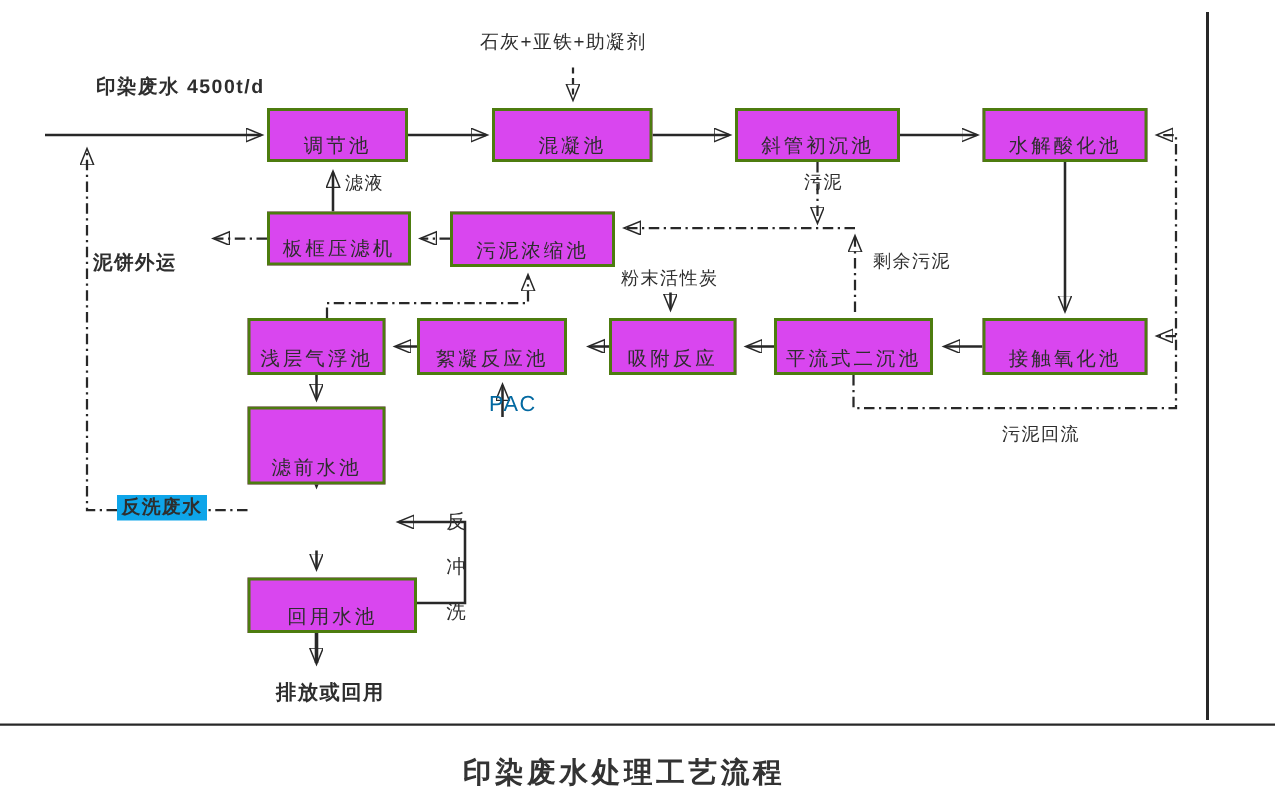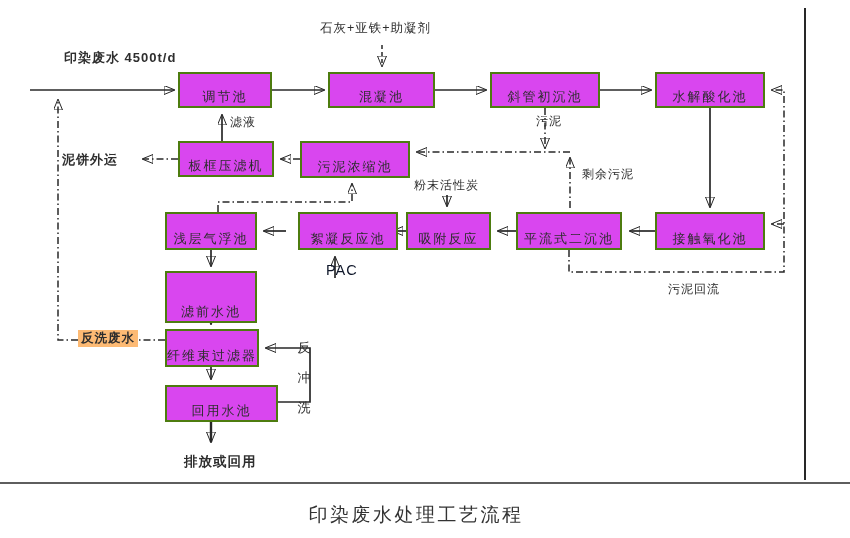--- a/index.html
+++ b/index.html
@@ -9,26 +9,26 @@
   }
   svg.edges{position:absolute;left:0;top:0;width:850px;height:538px;}
   svg.edges path{fill:none;stroke:#282828;}
   .node{
     position:absolute;box-sizing:border-box;border:2px solid #4d7c0f;background:#d946ef;
     display:flex;align-items:flex-end;justify-content:center;
     font-size:13px;letter-spacing:2px;color:#2e2e2e;z-index:2;
   }
   .lbl{position:absolute;font-size:12.5px;color:#2e2e2e;white-space:nowrap;z-index:3;letter-spacing:1px;}
   .bold{font-weight:bold;letter-spacing:1px;}
-  .onl{background:#fdba74;padding:0 3px;}
+  .onl{background:#0ea5e9;padding:0 3px;}
   .vert{width:16px;white-space:normal;word-break:break-all;line-height:30px;text-align:center;letter-spacing:0;}
-  .pac{font-size:14.5px;letter-spacing:1px;color:#0f172a;}
+  .pac{font-size:14.5px;letter-spacing:1px;color:#0369a1;}
   .caption{
     position:absolute;left:0;top:502px;width:832px;text-align:center;
-    font-size:19px;letter-spacing:2.5px;color:#333;z-index:3;
+    font-size:19px;letter-spacing:2.5px;color:#333;z-index:3;font-weight:bold;
   }
 </style>
 </head>
 <body>
 
 <div class="stage">
 
   <svg class="edges" viewBox="0 0 850 538">
     <defs>
       <marker id="arr" markerWidth="13" markerHeight="11" refX="10" refY="4.5" orient="auto" markerUnits="userSpaceOnUse">
@@ -89,47 +89,44 @@
   <div class="node" style="left:178px;top:141px;width:96px;height:36px">
       <span>板框压滤机</span>
     </div>
   <div class="node" style="left:165px;top:212px;width:92px;height:38px">
       <span>浅层气浮池</span>
     </div>
 
   <div class="node" style="left:300px;top:141px;width:110px;height:37px">
       <span>污泥浓缩池</span>
     </div>
-  <div class="node" style="left:298px;top:212px;width:100px;height:38px">
+  <div class="node" style="left:278px;top:212px;width:100px;height:38px">
       <span>絮凝反应池</span>
     </div>
   <div class="node" style="left:516px;top:212px;width:106px;height:38px">
       <span>平流式二沉池</span>
     </div>
   <div class="node" style="left:406px;top:212px;width:85px;height:38px">
       <span>吸附反应</span>
     </div>
   <div class="node" style="left:655px;top:212px;width:110px;height:38px">
       <span>接触氧化池</span>
     </div>
 
   <div class="node" style="left:165px;top:271px;width:92px;height:52px">
       <span>滤前水池</span>
     </div>
-  <div class="node" style="left:165px;top:329px;width:94px;height:38px">
-      <span>纤维束过滤器</span>
-    </div>
   <div class="node" style="left:165px;top:385px;width:113px;height:37px">
       <span>回用水池</span>
     </div>
 
   <div class="lbl bold" style="left:64px;top:49px;font-size:13px">印染废水 4500t/d</div>
   <div class="lbl" style="left:320px;top:20px">石灰+亚铁+助凝剂</div>
   <div class="lbl" style="left:230px;top:114px;font-size:12px">滤液</div>
-  <div class="lbl bold" style="left:62px;top:151px;font-size:13px">泥饼外运</div>
+  <div class="lbl bold" style="left:62px;top:166px;font-size:13px">泥饼外运</div>
   <div class="lbl" style="left:536px;top:113px;font-size:12px">污泥</div>
   <div class="lbl" style="left:582px;top:166px;font-size:12px">剩余污泥</div>
   <div class="lbl" style="left:414px;top:177px;font-size:12px">粉末活性炭</div>
   <div class="lbl pac" style="left:326px;top:262px">PAC</div>
   <div class="lbl" style="left:668px;top:281px;font-size:12px">污泥回流</div>
   <div class="lbl bold onl" style="left:78px;top:330px;font-size:12.5px">反洗废水</div>
   <div class="lbl vert" style="left:296px;top:333px;font-size:13px">反冲洗</div>
   <div class="lbl bold" style="left:184px;top:453px;font-size:13.5px">排放或回用</div>
 
   <div class="caption">印染废水处理工艺流程</div>

